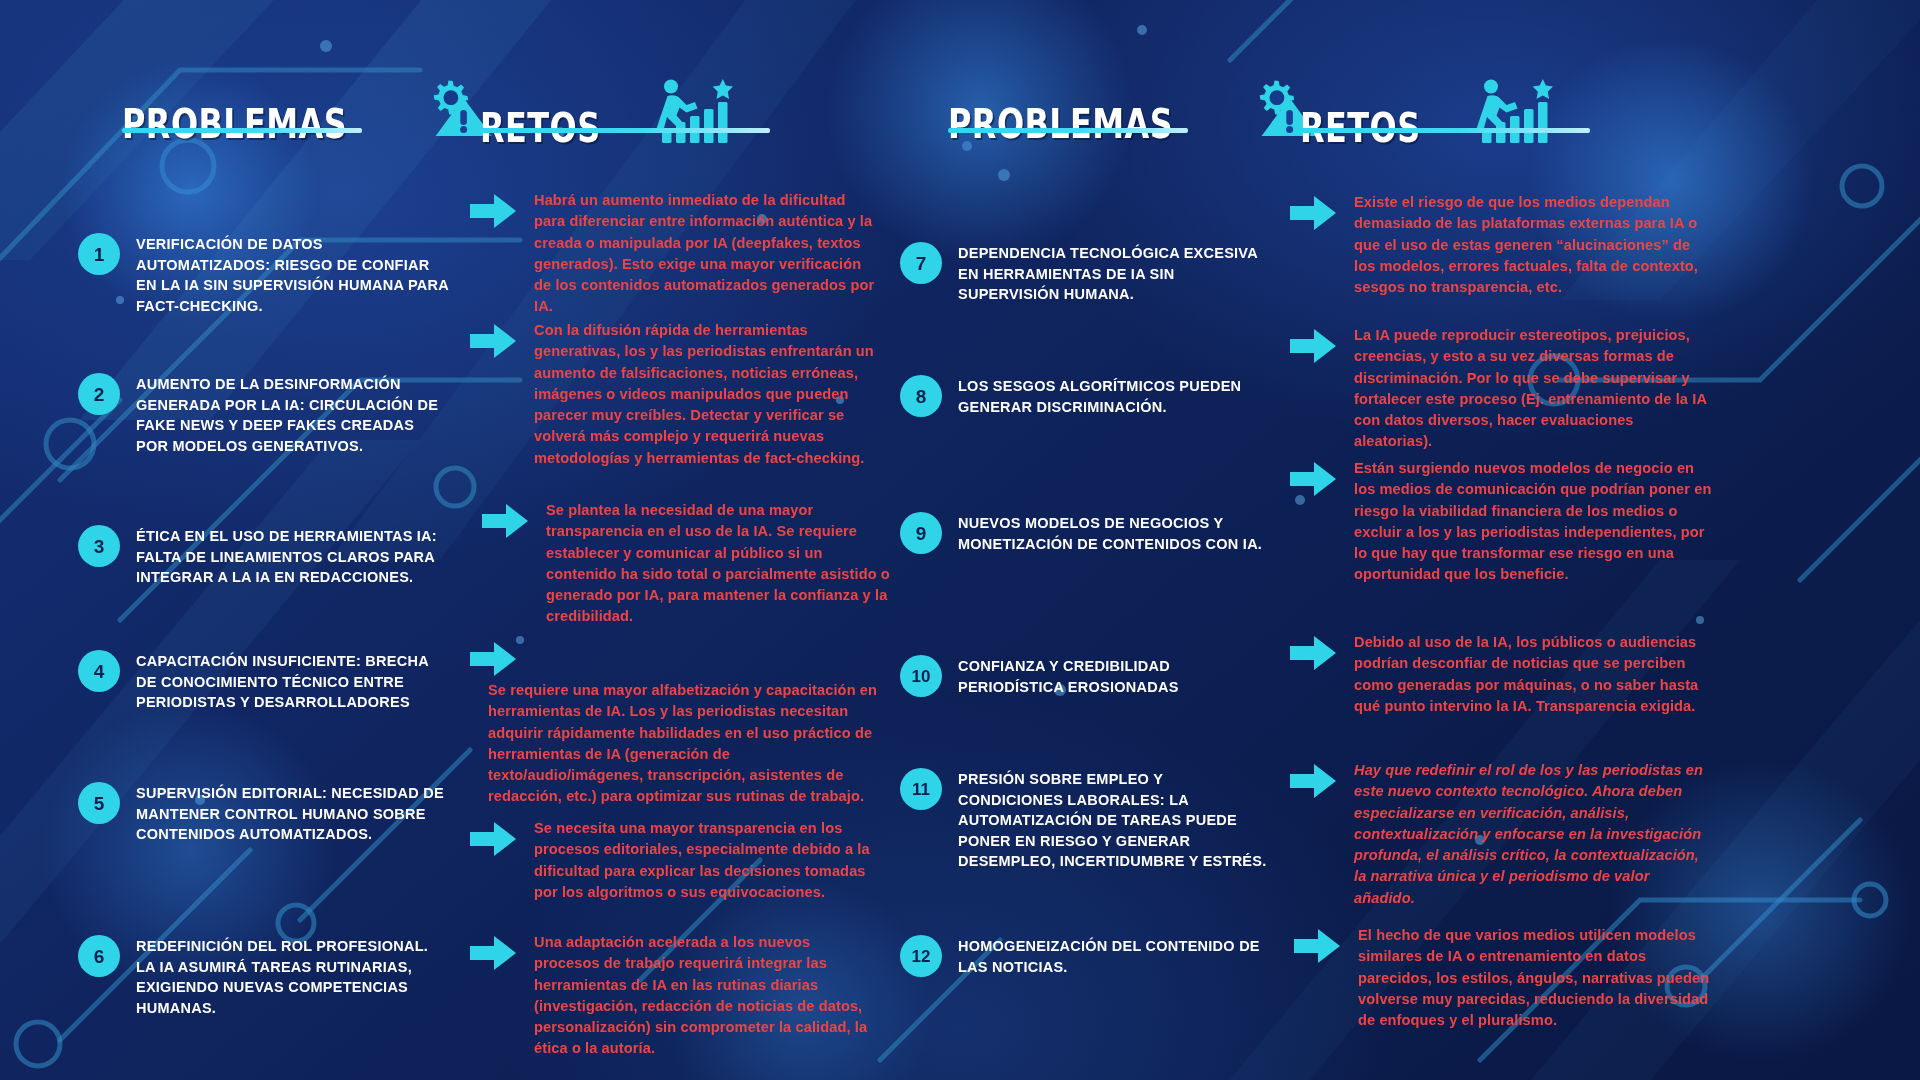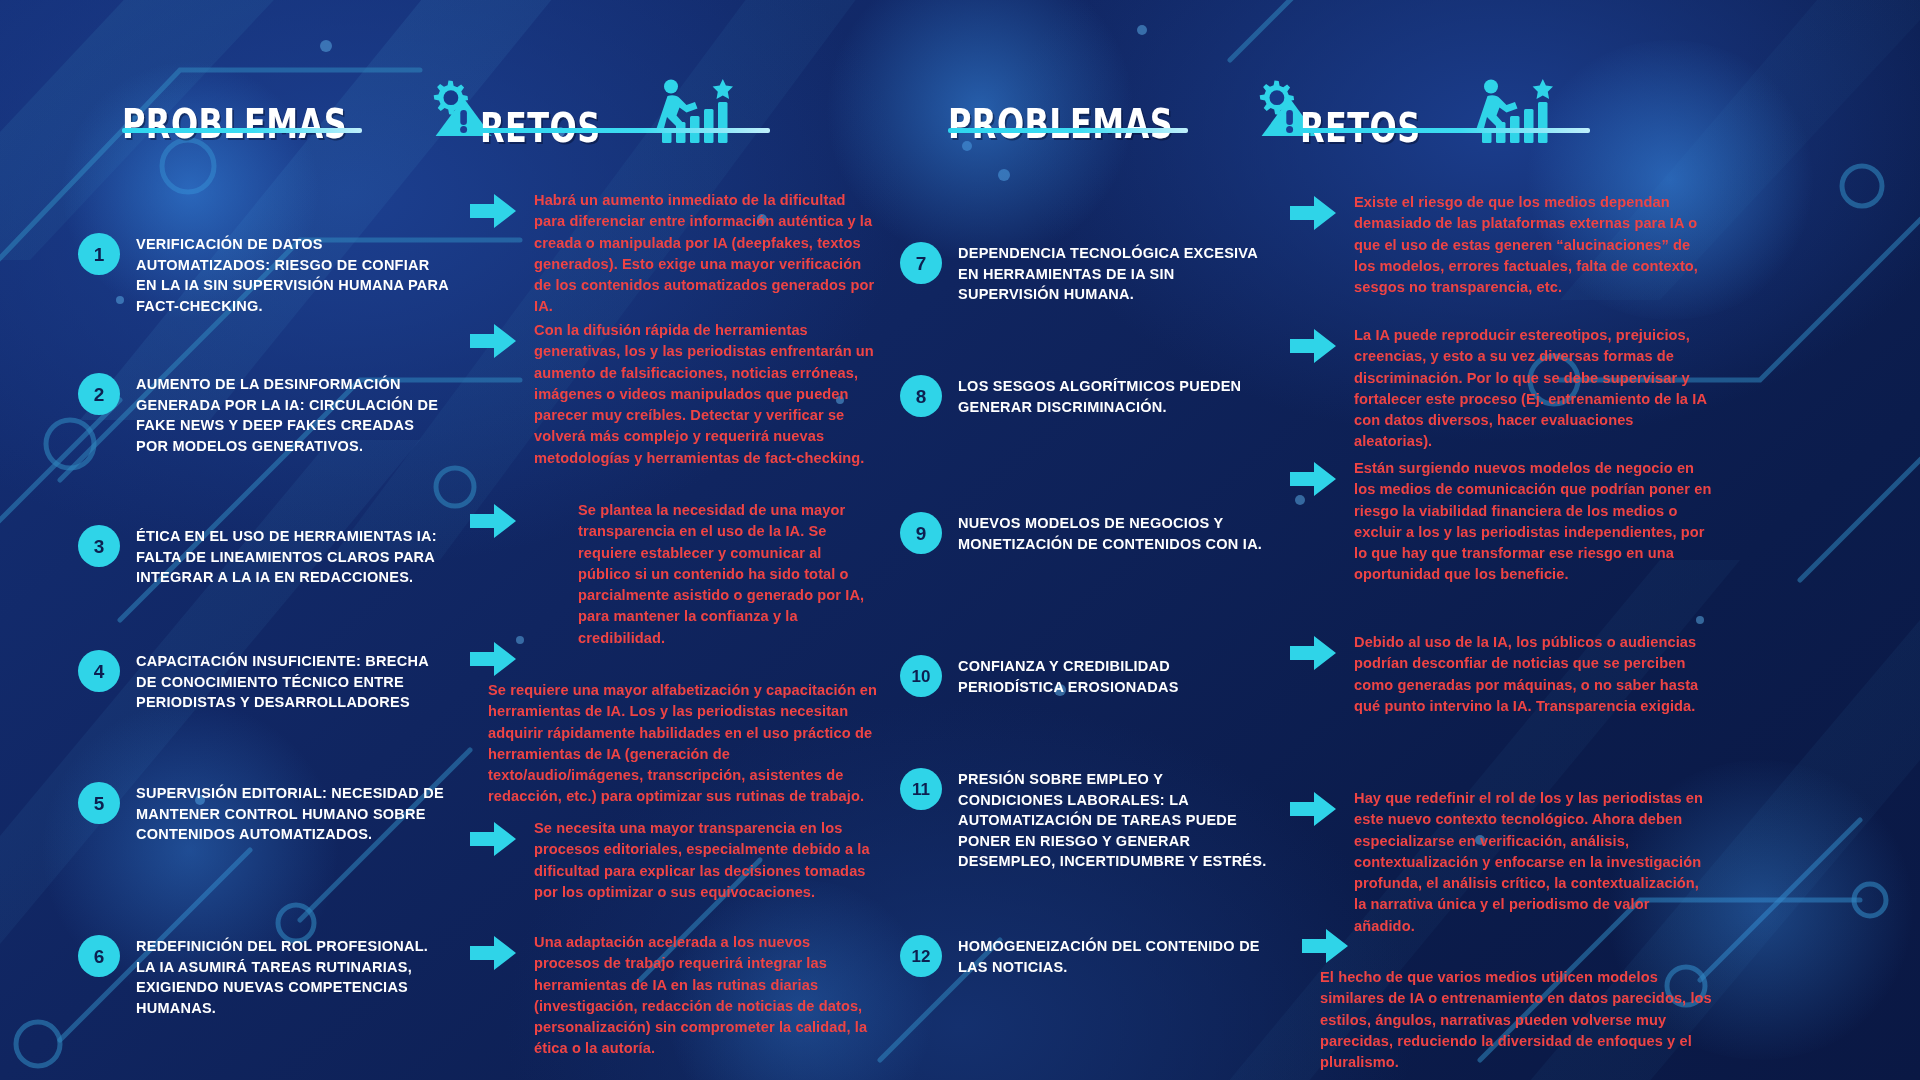--- a/index.html
+++ b/index.html
@@ -254,21 +254,21 @@
       <div class="r-text">Habrá un aumento inmediato de la dificultad para diferenciar entre información auténtica y la creada o manipulada por IA (deepfakes, textos generados). Esto exige una mayor verificación de los contenidos automatizados generados por IA.</div>
     </div>
     <div class="r-item" style="left:0px; top:320px; width:408px;">
       <span class="arrow">
         <svg width="46" height="34" viewBox="0 0 46 34">
             <path d="M0 10 h24 V0 l22 17 -22 17 V24 H0 z" fill="#2fd4e8"></path>
           </svg>
       </span>
       <div class="r-text">Con la difusión rápida de herramientas generativas, los y las periodistas enfrentarán un aumento de falsificaciones, noticias erróneas, imágenes o videos manipulados que pueden parecer muy creíbles. Detectar y verificar se volverá más complejo y requerirá nuevas metodologías y herramientas de fact-checking.</div>
     </div>
-    <div class="r-item" style="left:0px; top:500px; width:408px;gap:44px;">
+    <div class="r-item" style="left:12px; top:500px; width:408px;">
       <span class="arrow">
         <svg width="46" height="34" viewBox="0 0 46 34">
             <path d="M0 10 h24 V0 l22 17 -22 17 V24 H0 z" fill="#2fd4e8"></path>
           </svg>
       </span>
       <div class="r-text">Se plantea la necesidad de una mayor transparencia en el uso de la IA. Se requiere establecer y comunicar al público si un contenido ha sido total o parcialmente asistido o generado por IA, para mantener la confianza y la credibilidad.</div>
     </div>
     <div class="r-item" style="left:0px; top:638px; width:408px;flex-direction:column;">
       <span class="arrow">
         <svg width="46" height="34" viewBox="0 0 46 34">
@@ -276,21 +276,21 @@
           </svg>
       </span>
       <div class="r-text">Se requiere una mayor alfabetización y capacitación en herramientas de IA. Los y las periodistas necesitan adquirir rápidamente habilidades en el uso práctico de herramientas de IA (generación de texto/audio/imágenes, transcripción, asistentes de redacción, etc.) para optimizar sus rutinas de trabajo.</div>
     </div>
     <div class="r-item" style="left:0px; top:818px; width:408px;">
       <span class="arrow">
         <svg width="46" height="34" viewBox="0 0 46 34">
             <path d="M0 10 h24 V0 l22 17 -22 17 V24 H0 z" fill="#2fd4e8"></path>
           </svg>
       </span>
-      <div class="r-text">Se necesita una mayor transparencia en los procesos editoriales, especialmente debido a la dificultad para explicar las decisiones tomadas por los optimizar o sus equivocaciones.</div>
+      <div class="r-text">Se necesita una mayor transparencia en los procesos editoriales, especialmente debido a la dificultad para explicar las decisiones tomadas por los algoritmos o sus equivocaciones.</div>
     </div>
     <div class="r-item" style="left:0px; top:932px; width:408px;">
       <span class="arrow">
         <svg width="46" height="34" viewBox="0 0 46 34">
             <path d="M0 10 h24 V0 l22 17 -22 17 V24 H0 z" fill="#2fd4e8"></path>
           </svg>
       </span>
       <div class="r-text">Una adaptación acelerada a los nuevos procesos de trabajo requerirá integrar las herramientas de IA en las rutinas diarias (investigación, redacción de noticias de datos, personalización) sin comprometer la calidad, la ética o la autoría.</div>
     </div>
   </div>
@@ -385,29 +385,29 @@
       <div class="r-text">Están surgiendo nuevos modelos de negocio en los medios de comunicación que podrían poner en riesgo la viabilidad financiera de los medios o excluir a los y las periodistas independientes, por lo que hay que transformar ese riesgo en una oportunidad que los beneficie.</div>
     </div>
     <div class="r-item" style="left:0px; top:632px; width:424px;">
       <span class="arrow">
         <svg width="46" height="34" viewBox="0 0 46 34">
             <path d="M0 10 h24 V0 l22 17 -22 17 V24 H0 z" fill="#2fd4e8"></path>
           </svg>
       </span>
       <div class="r-text">Debido al uso de la IA, los públicos o audiencias podrían desconfiar de noticias que se perciben como generadas por máquinas, o no saber hasta qué punto intervino la IA. Transparencia exigida.</div>
     </div>
-    <div class="r-item" style="left:0px; top:788px; width:424px;">
+    <div class="r-item" style="left:0px; top:760px; width:424px;font-style:italic;">
       <span class="arrow">
         <svg width="46" height="34" viewBox="0 0 46 34">
             <path d="M0 10 h24 V0 l22 17 -22 17 V24 H0 z" fill="#2fd4e8"></path>
           </svg>
       </span>
       <div class="r-text">Hay que redefinir el rol de los y las periodistas en este nuevo contexto tecnológico. Ahora deben especializarse en verificación, análisis, contextualización y enfocarse en la investigación profunda, el análisis crítico, la contextualización, la narrativa única y el periodismo de valor añadido.</div>
     </div>
-    <div class="r-item" style="left:12px; top:925px; width:424px;flex-direction:column;">
+    <div class="r-item" style="left:4px; top:925px; width:424px;">
       <span class="arrow">
         <svg width="46" height="34" viewBox="0 0 46 34">
             <path d="M0 10 h24 V0 l22 17 -22 17 V24 H0 z" fill="#2fd4e8"></path>
           </svg>
       </span>
       <div class="r-text">El hecho de que varios medios utilicen modelos similares de IA o entrenamiento en datos parecidos, los estilos, ángulos, narrativas pueden volverse muy parecidas, reduciendo la diversidad de enfoques y el pluralismo.</div>
     </div>
   </div>
 
 </div>

